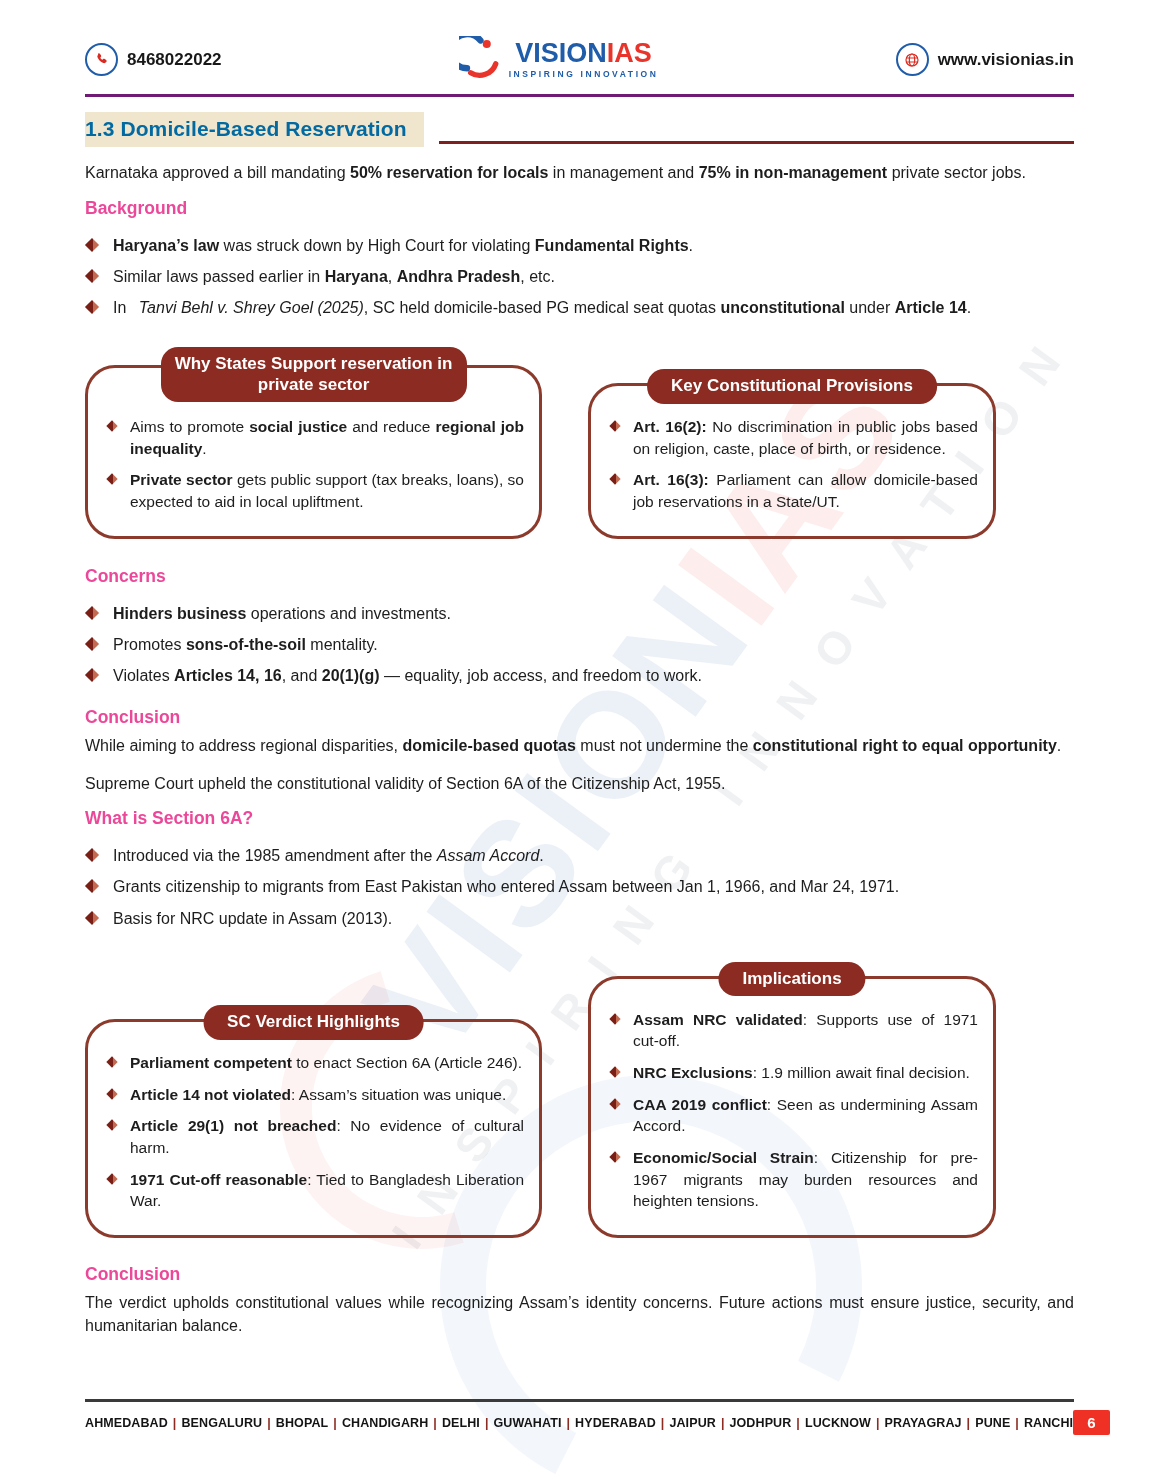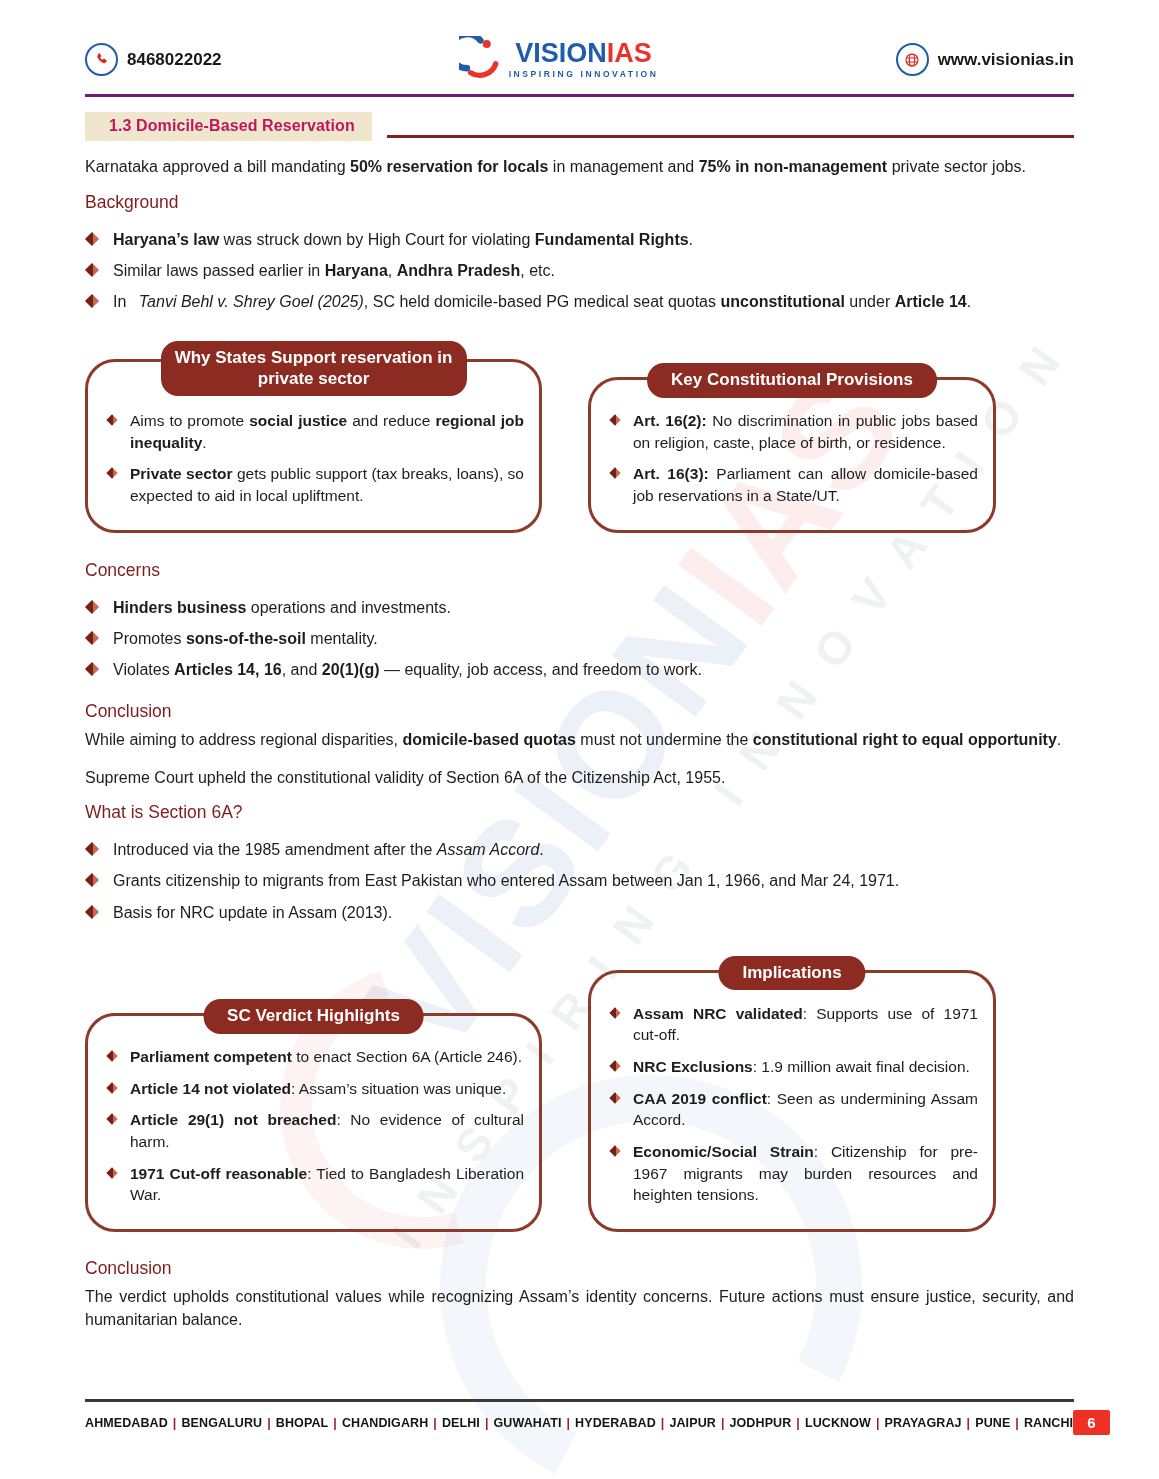--- a/index.html
+++ b/index.html
@@ -26,25 +26,25 @@
   .hdr-side{display:flex;align-items:center;gap:9px;font-weight:700;font-size:17px;color:#181818;}
   .icon-circle{width:29px;height:29px;border:2px solid #1F5CA9;border-radius:50%;display:flex;align-items:center;justify-content:center;flex:none;}
   .logo{display:flex;align-items:center;gap:7px;}
   .logo-texts{display:flex;flex-direction:column;align-items:center;line-height:1;}
   .logo-name{font-size:27px;font-weight:700;letter-spacing:0;}
   .logo-name .lv{color:#1F5CA9;}
   .logo-name .li{color:#E8342A;}
   .logo-tag{font-size:8.5px;font-weight:700;color:#1F5CA9;letter-spacing:2.6px;margin-top:3px;}
   
   .sec{display:flex;align-items:flex-end;margin-top:15px;}
-  .sec-title{background:#F0E6CE;padding:5px 17px 6px 24px;font-size:16px;font-weight:700;color:#be185d;letter-spacing:0.1px;}
+  .sec-title{background:#F0E6CE;padding:5px 17px 6px 0;font-size:21px;font-weight:700;color:#0369a1;letter-spacing:0.1px;}
   .sec-rule{flex:1;border-bottom:3px solid #7E2020;margin-left:15px;margin-bottom:3px;}
   
   .para{margin:15px 0 0 0;font-size:16px;line-height:1.42;text-align:justify;}
-  .h3{margin:13px 0 0 0;font-size:17.5px;font-weight:400;color:#7f1d1d;}
+  .h3{margin:13px 0 0 0;font-size:17.5px;font-weight:700;color:#ec4899;}
   ul.main{list-style:none;margin:7px 0 0 0;padding:0;}
   ul.main li{position:relative;padding-left:28px;margin-top:9px;font-size:16px;line-height:1.38;text-align:justify;}
   .dm{position:absolute;left:2px;top:5px;width:10px;height:10px;transform:rotate(45deg);
       background:linear-gradient(45deg,#7a1f16 55%,#c26a52 55%);}
   
   .brow{display:flex;gap:46px;margin-top:46px;align-items:flex-end;}
   .box{position:relative;border:3px solid #8B3A2B;border-radius:30px;box-sizing:border-box;background:transparent;}
   .box.w1{width:457px;}
   .box.w2{width:408px;}
   .badge{position:absolute;left:50%;transform:translateX(-50%);background:#8B2B21;color:#ffffff;

